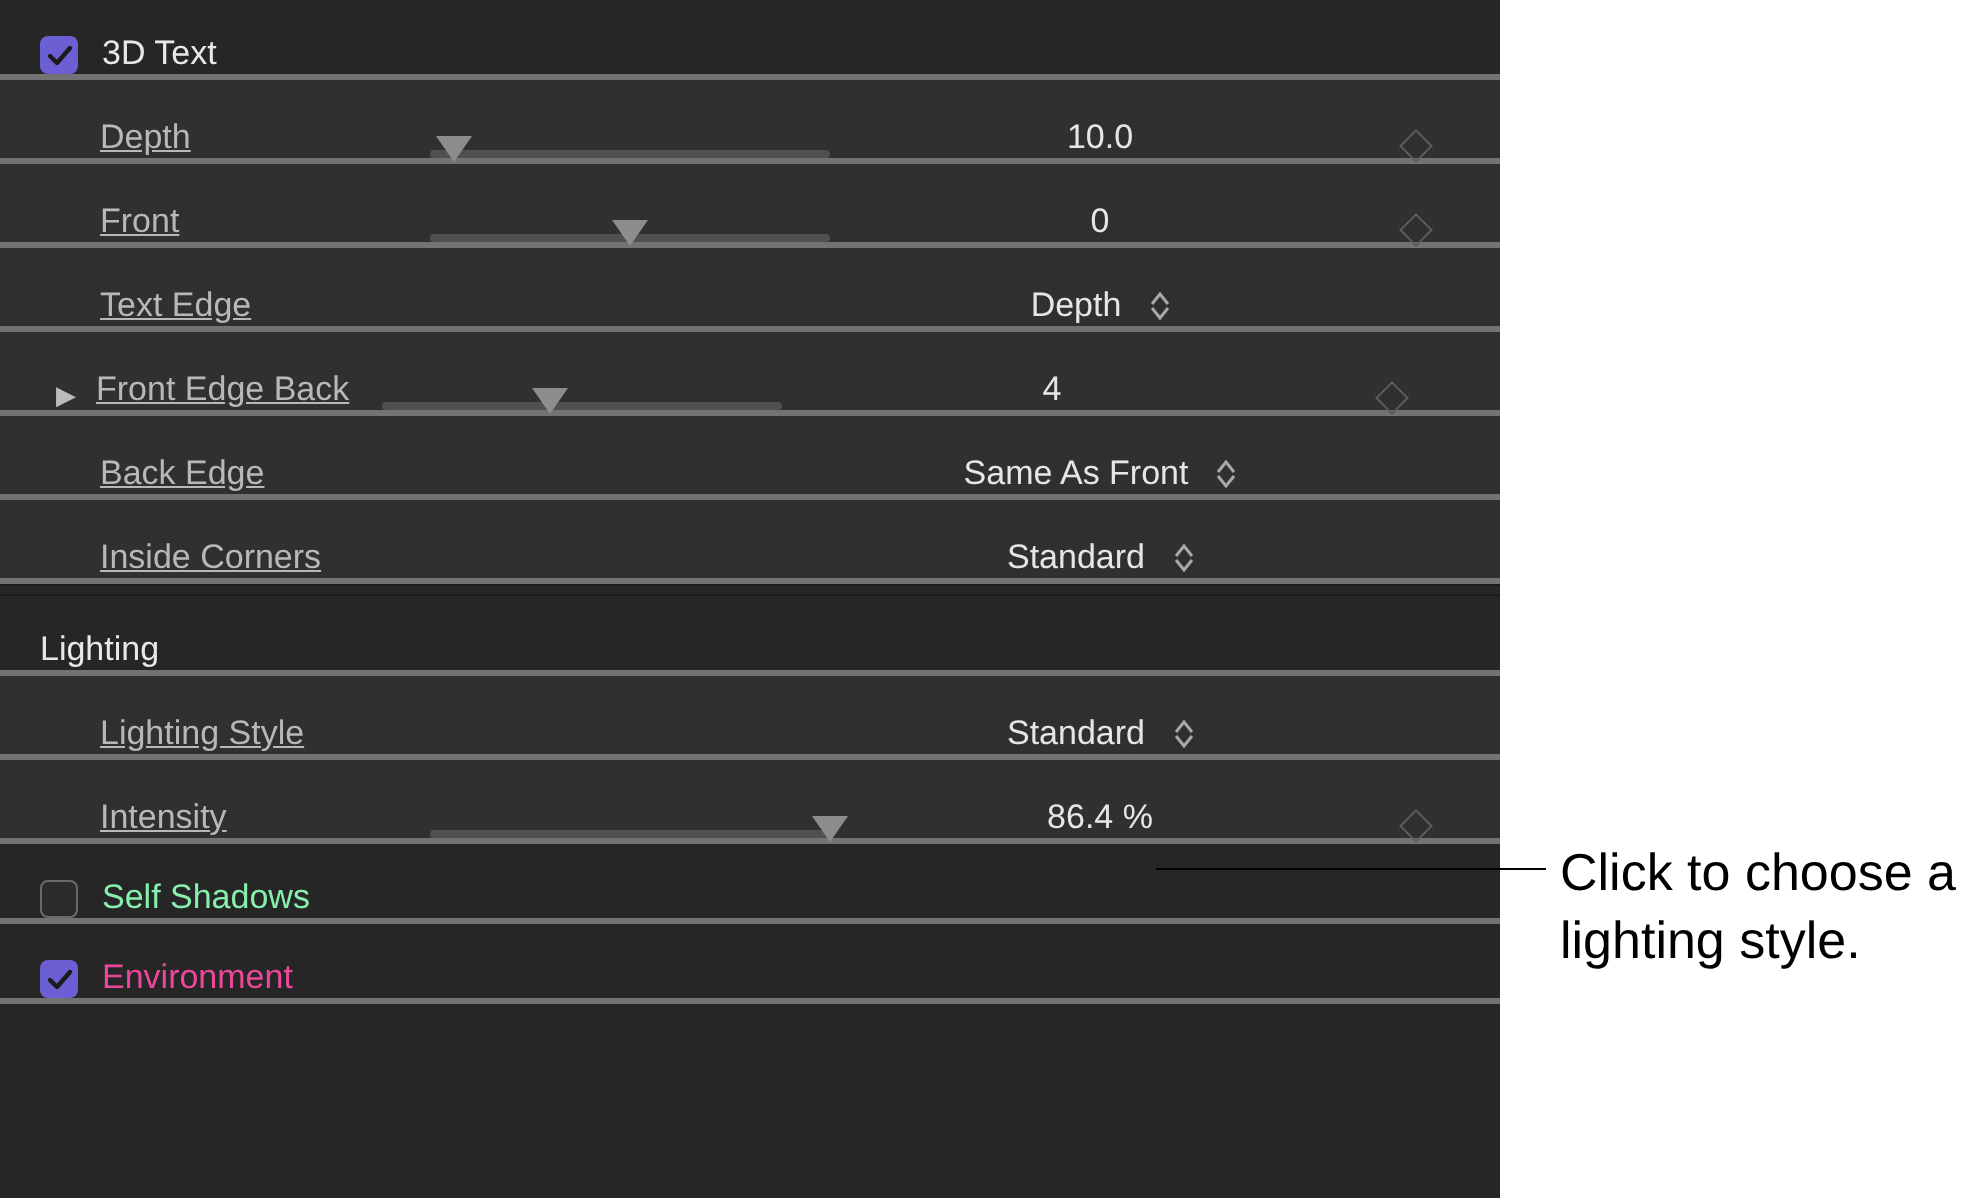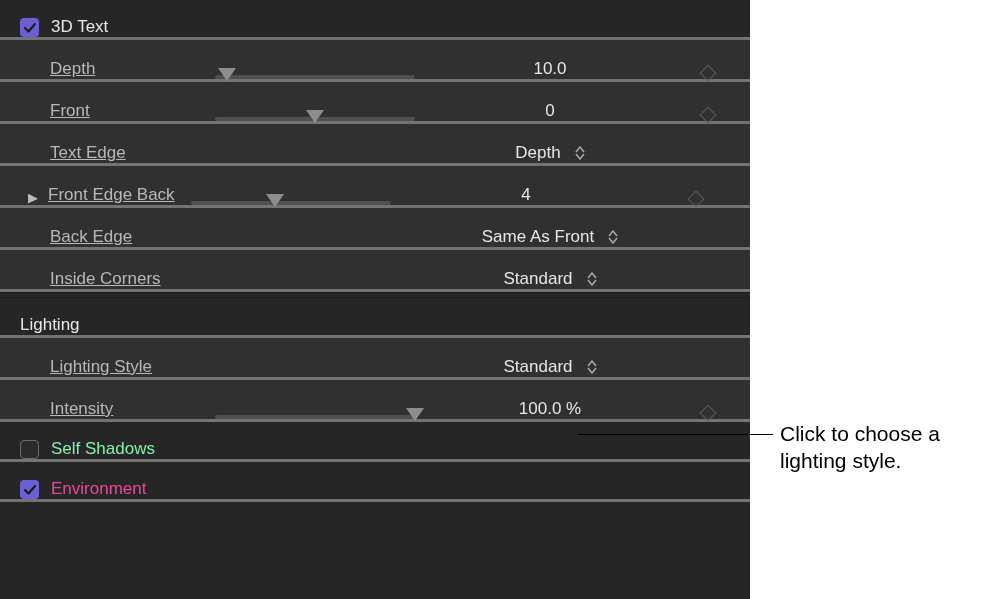--- a/index.html
+++ b/index.html
@@ -131,21 +131,21 @@
     gap: 6px;
     color: #e6e6e6;
     cursor: pointer;
   }
   .callout {
     position: absolute;
     left: 780px;
     top: 420px;
     width: 200px;
     color: #000;
-    font-size: 21px;
+    font-size: 26px;
     line-height: 1.3;
   }
   .callout-line {
     position: absolute;
     height: 1px;
     background: #000;
     top: 434px;
     left: 578px;
     width: 195px;
   }
@@ -294,21 +294,21 @@
     <div class="kf-col"></div>
   </div>
 
   <div class="row param-row">
     <div class="label-col">Intensity</div>
     <div class="slider-col">
       <div class="slider-track">
         <div class="slider-thumb" style="left:100%"></div>
       </div>
     </div>
-    <div class="value-col">100.0 %</div>
+    <div class="value-col">86.4 %</div>
     <div class="kf-col">
         <div class="kf-diamond"></div>
       </div>
   </div>
 
   <div class="row header-row">
     <div class="checkbox unchecked"></div>
     <span class="section-title" style="color:#86efac">Self Shadows</span>
   </div>
 

